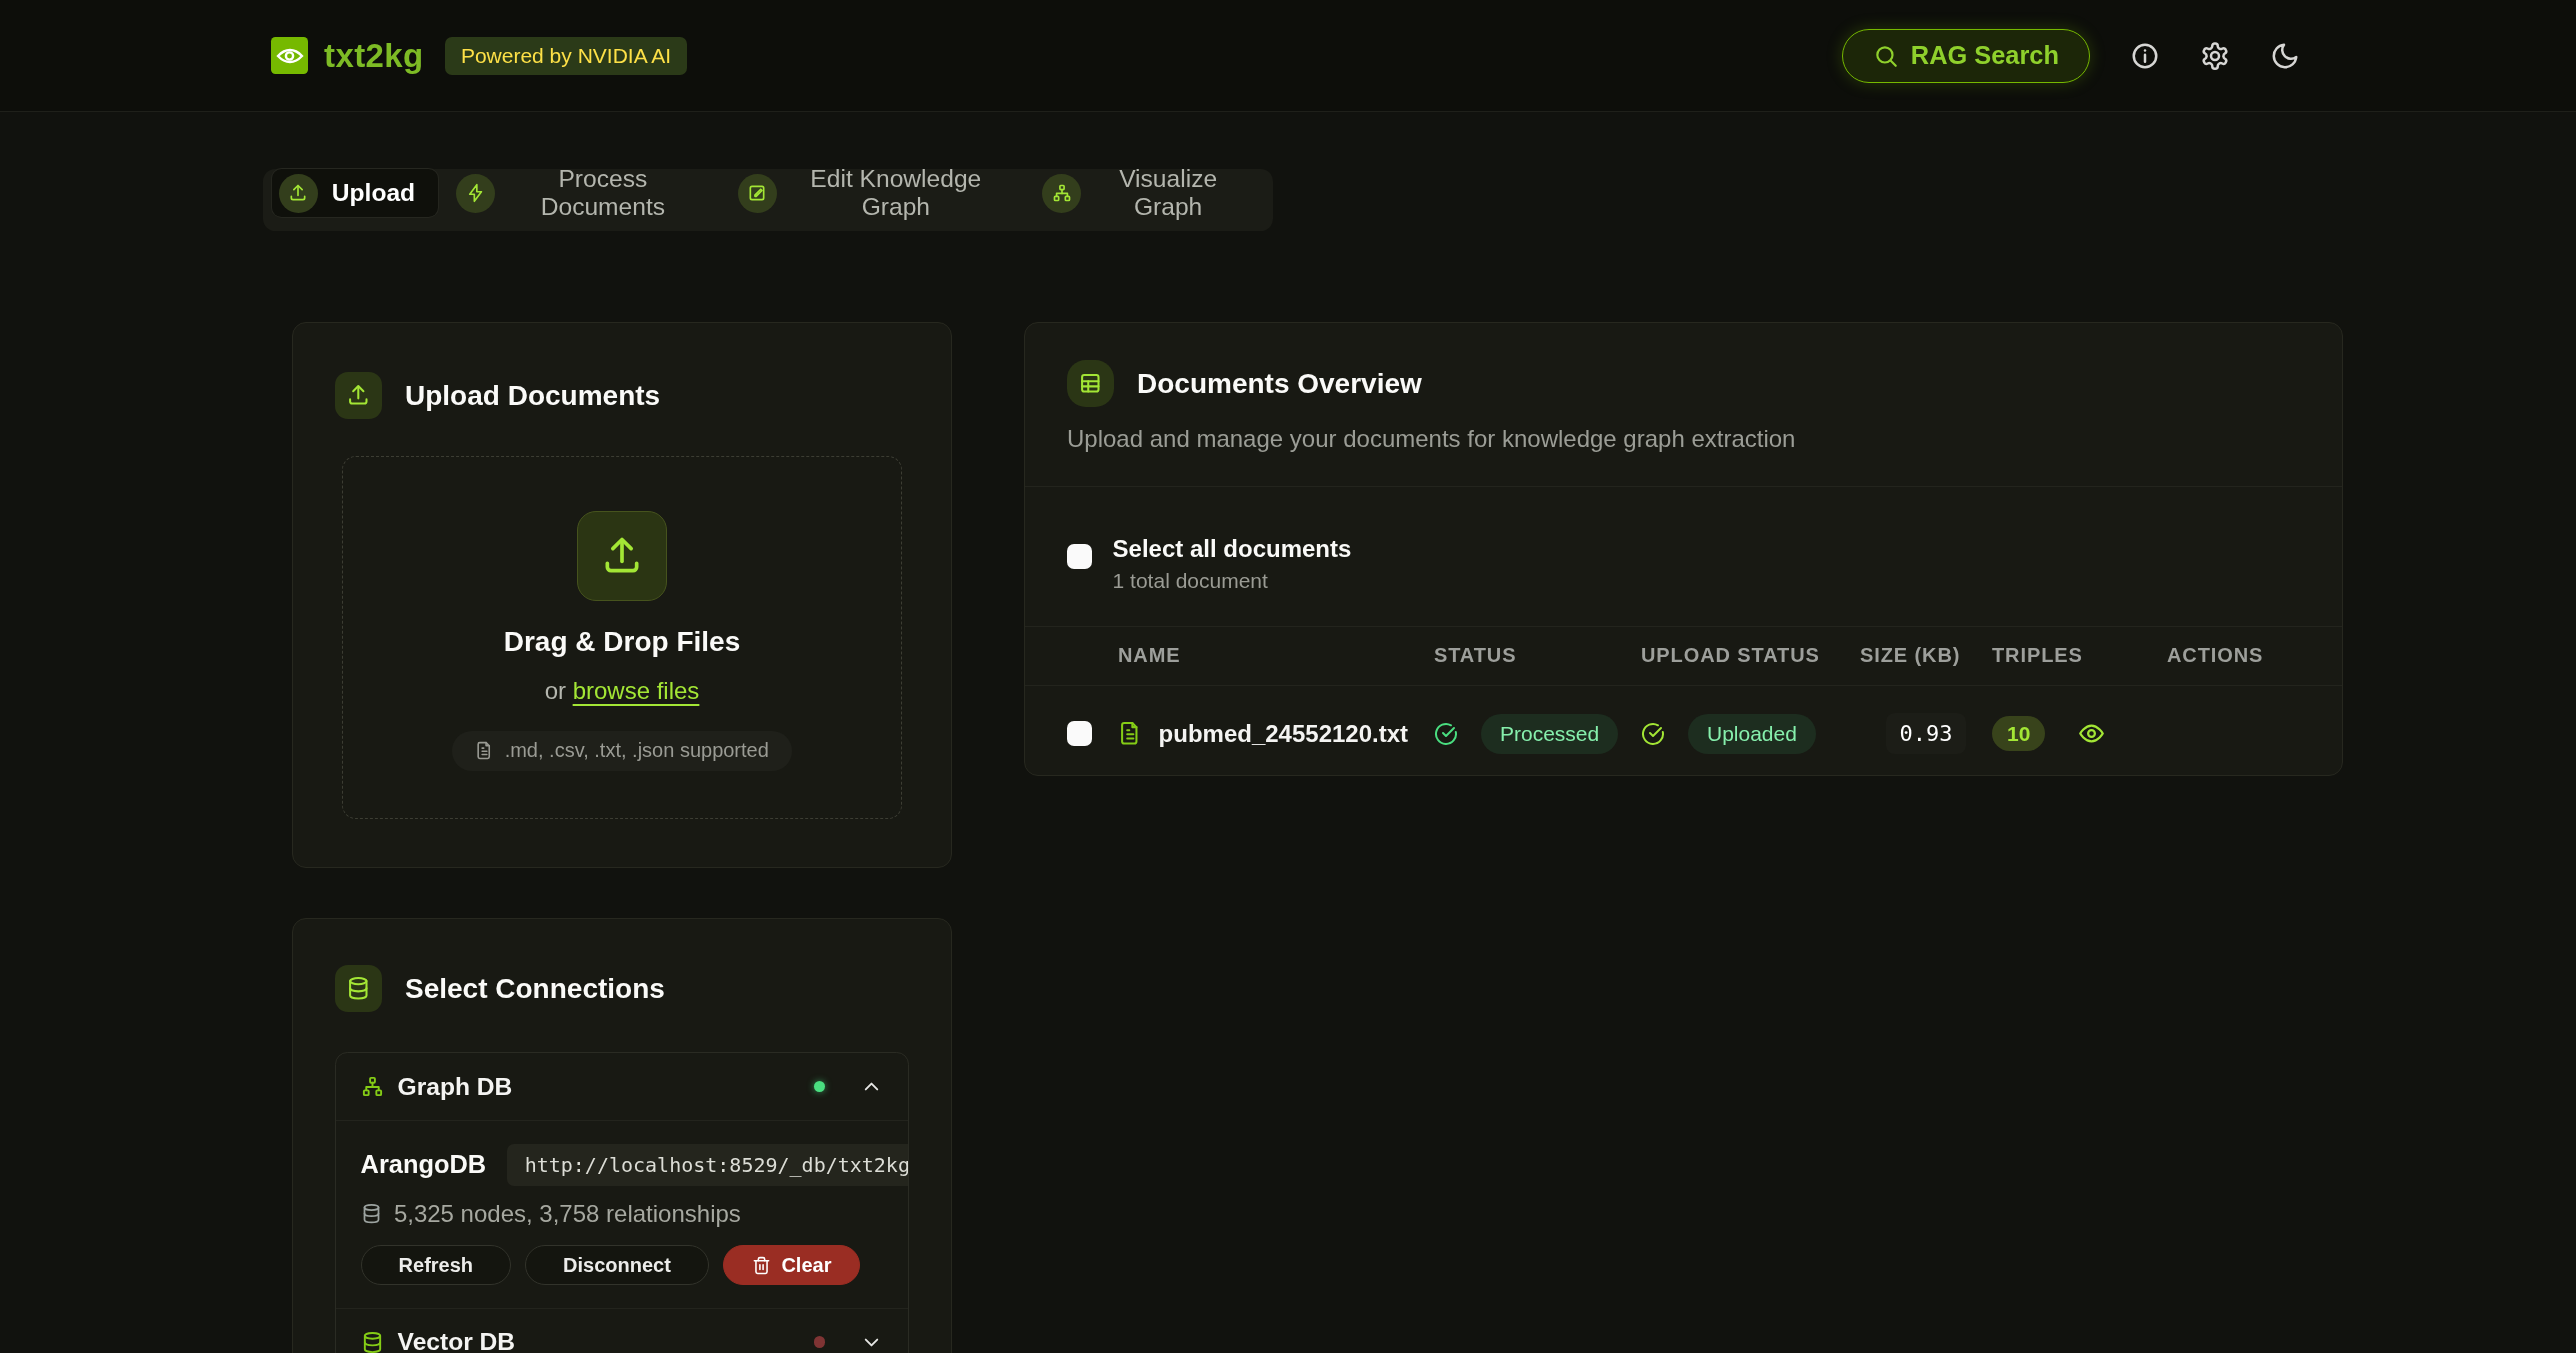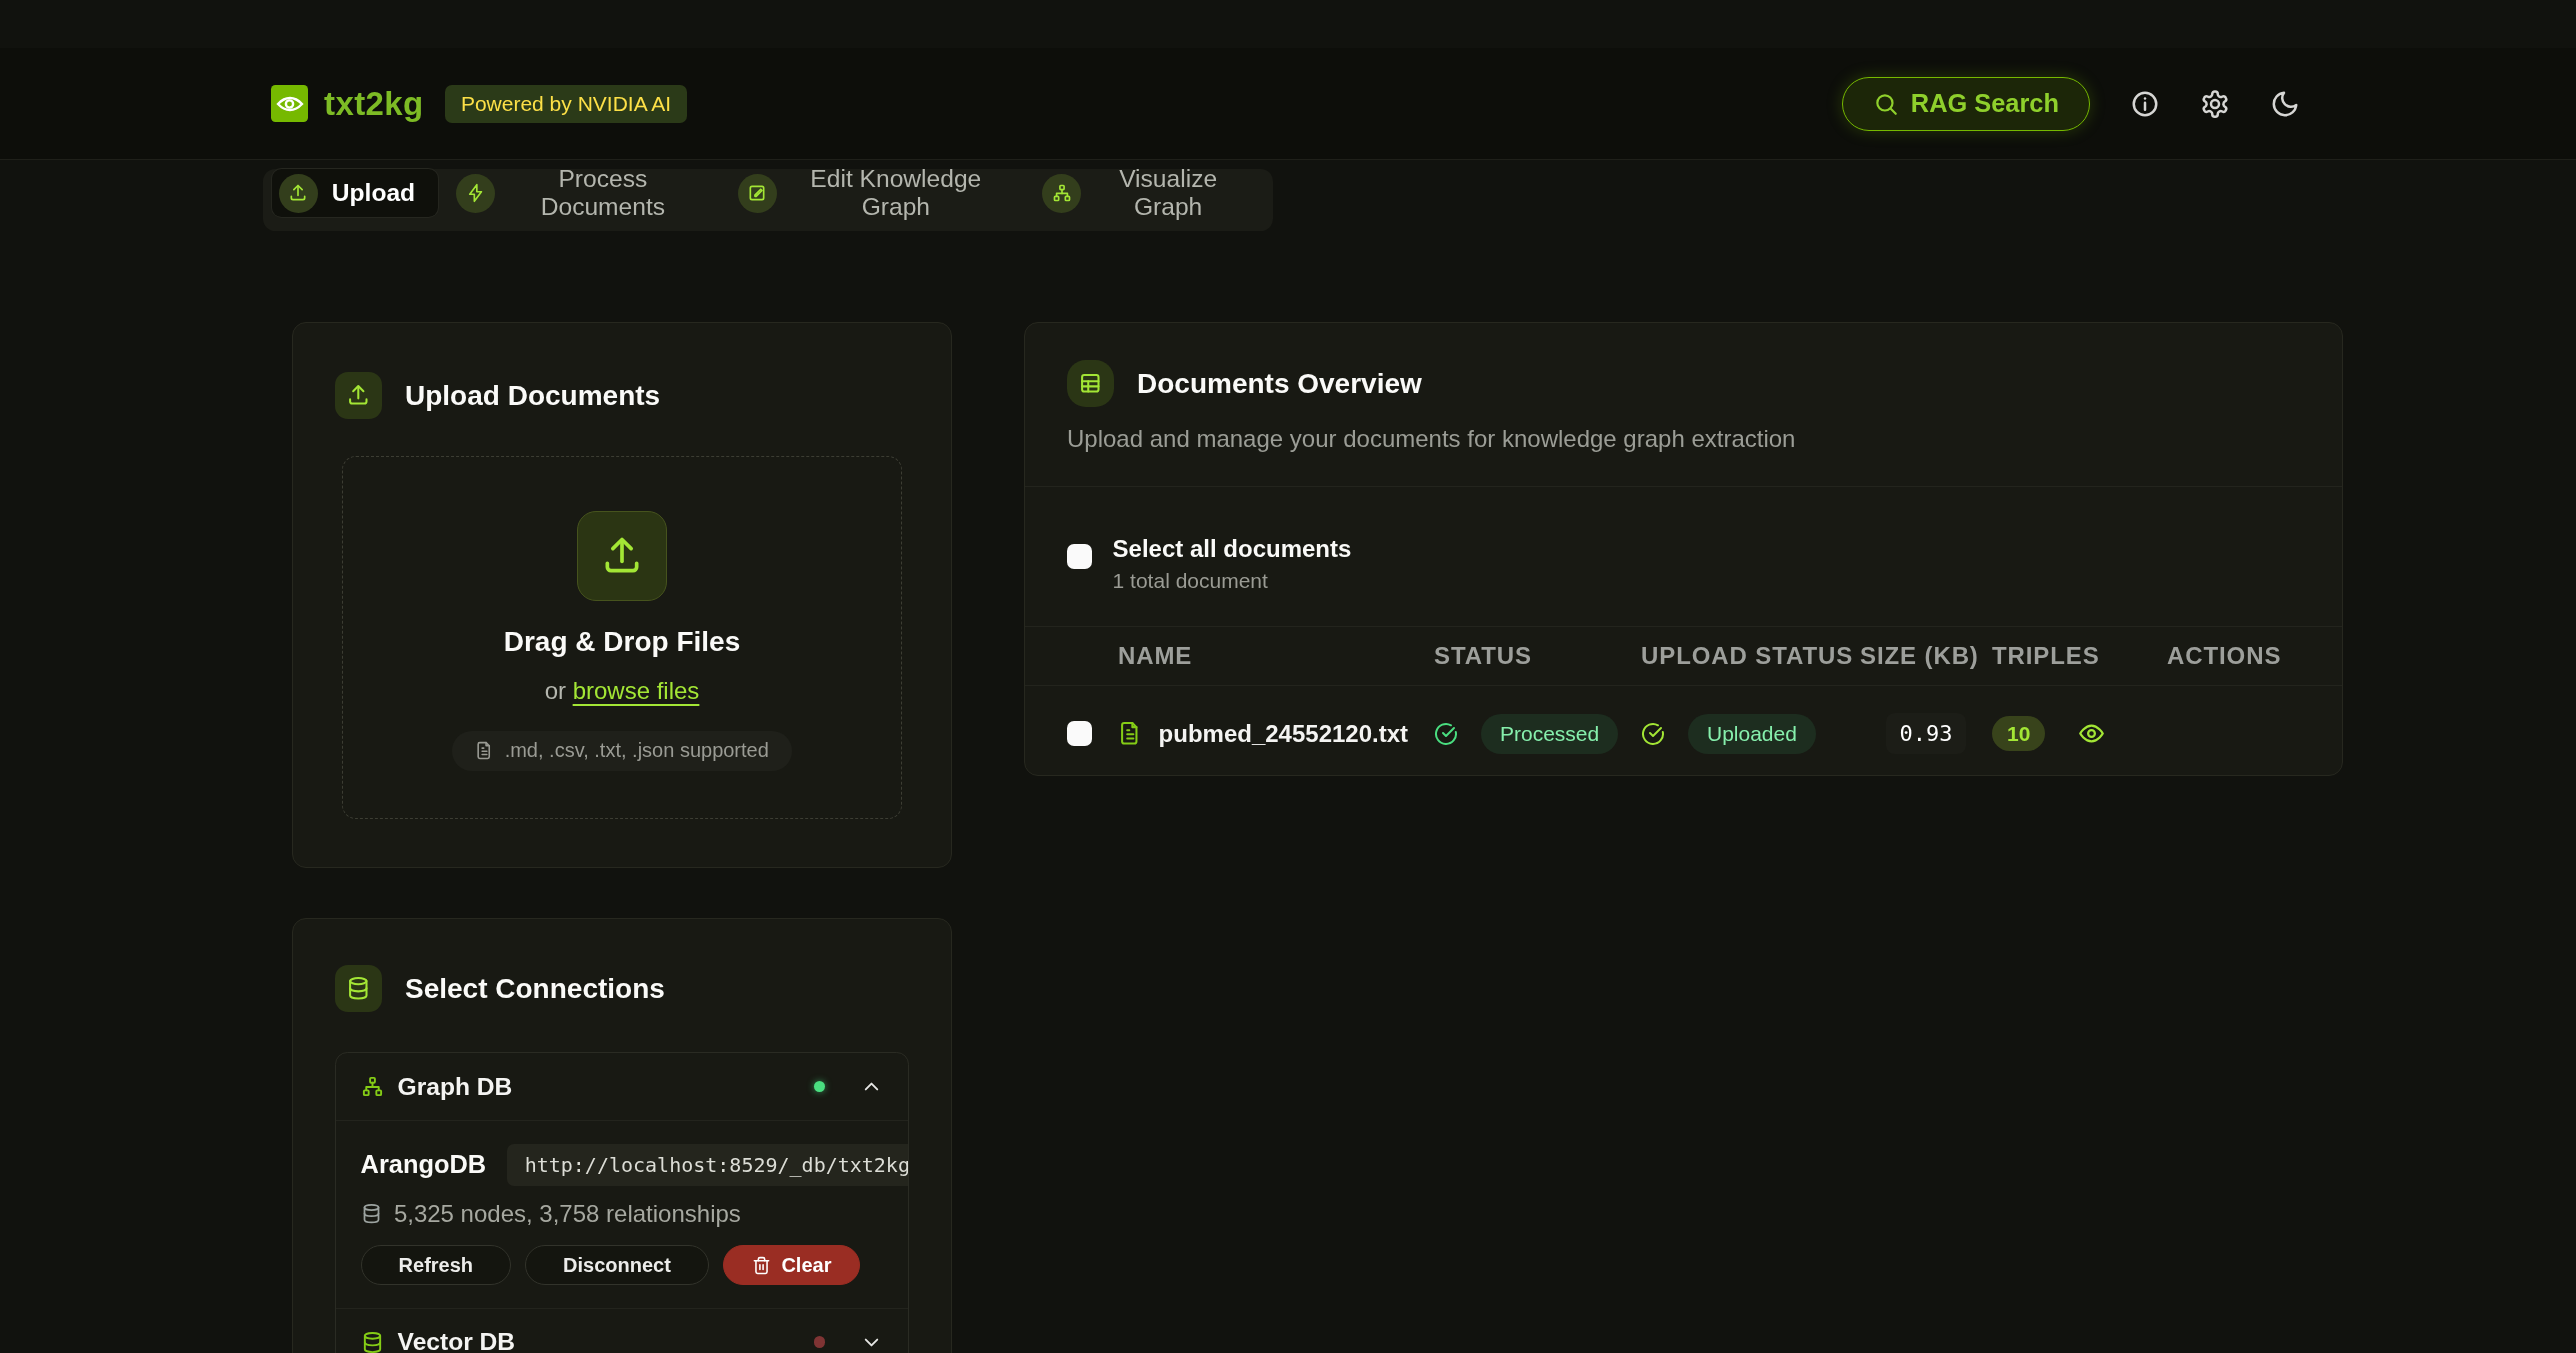--- a/index.html
+++ b/index.html
@@ -3,21 +3,21 @@
 <meta charset="utf-8">
 <style>
   * { margin:0; padding:0; box-sizing:border-box; }
   html,body { width:2576px; height:1354px; background:#11120e; overflow:hidden;
               font-family:"Liberation Sans", sans-serif; color:#f4f4f2; }
   .page { position:relative; width:2576px; height:1354px; background:#11120e; }
 
   
   .app-header { position:absolute; top:0; left:0; width:100%; height:112px;
     background:#0d0e0a; border-bottom:0.9px solid #1f201a;
-    display:flex; align-items:center; justify-content:space-between; padding:0 276px 0 271px;margin-top:48px; }
+    display:flex; align-items:center; justify-content:space-between; padding:0 276px 0 271px; }
   .h-left { display:flex; align-items:center; gap:16px; }
   .logo-sq { width:37px; height:37px; background:#76b900; border-radius:4.4px;
     display:flex; align-items:center; justify-content:center; }
   .logo-sq svg { width:30px; height:30px; }
   .app-title { font-size:33px; font-weight:700; color:#7dbb25; letter-spacing:0.4px; }
   .powered-badge { margin-left:5.3px; background:#2b3a18; color:#fde047; font-size:21px;
     padding:7px 16px; border-radius:7px; }
   .h-right { display:flex; align-items:center; gap:40px; }
   .rag-btn { display:flex; align-items:center; gap:12.3px; height:54px; padding:0 30px;
     border:1.8px solid #76b900; border-radius:28px; background:rgba(118,185,0,0.14);
@@ -69,21 +69,21 @@
   .docs-sub { margin-top:17.5px; font-size:24px; color:#9b9d96; }
   .docs-div { margin:33px -42px 0; height:0.9px; background:#23241d; }
   .select-row { margin-top:49px; display:flex; align-items:flex-start; gap:21px; }
   .checkbox { width:24.6px; height:24.6px; background:#fafafa; border-radius:7px; cursor:pointer; flex:0 0 auto; }
   .select-row .checkbox { margin-top:8.8px; }
   .sel-title { font-size:24px; font-weight:700; color:#fafaf8; }
   .sel-sub { margin-top:5.3px; font-size:21px; color:#9a9b94; }
   .tgrid { display:grid; grid-template-columns:51px 316px 207px 219px 132px 140px 1fr; align-items:center; }
   .thead { margin:33px -42px 0; padding:0 42px; height:60px;
     border-top:0.9px solid #23241d; border-bottom:0.9px solid #23241d; }
-  .th { font-size:24px; font-weight:700; letter-spacing:0.9px; color:#9d9f9b; }
+  .th { font-size:20px; font-weight:700; letter-spacing:0.9px; color:#9d9f9b; }
   .th.actions { padding-left:35px; }
   .trow { margin:0 -42px; padding:0 42px; height:96px; }
   .cell-name { display:flex; align-items:center; gap:16px; color:#84cc16; }
   .cell-name svg { width:24.6px; height:24.6px; flex:0 0 auto; }
   .fname { font-size:24px; font-weight:600; color:#f4f4f2; }
   .cell-status { display:flex; align-items:center; gap:23px; }
   .cell-status svg { width:24px; height:24px; }
   .ck-green { color:#4ade80; } .ck-lime { color:#a3e635; }
   .pill { font-size:21px; padding:8px 19px; border-radius:876px; background:#1d2d1f; color:#86efac; }
   .size-pill { font-family:"DejaVu Sans Mono", monospace; font-size:22px; color:#ffffff;

